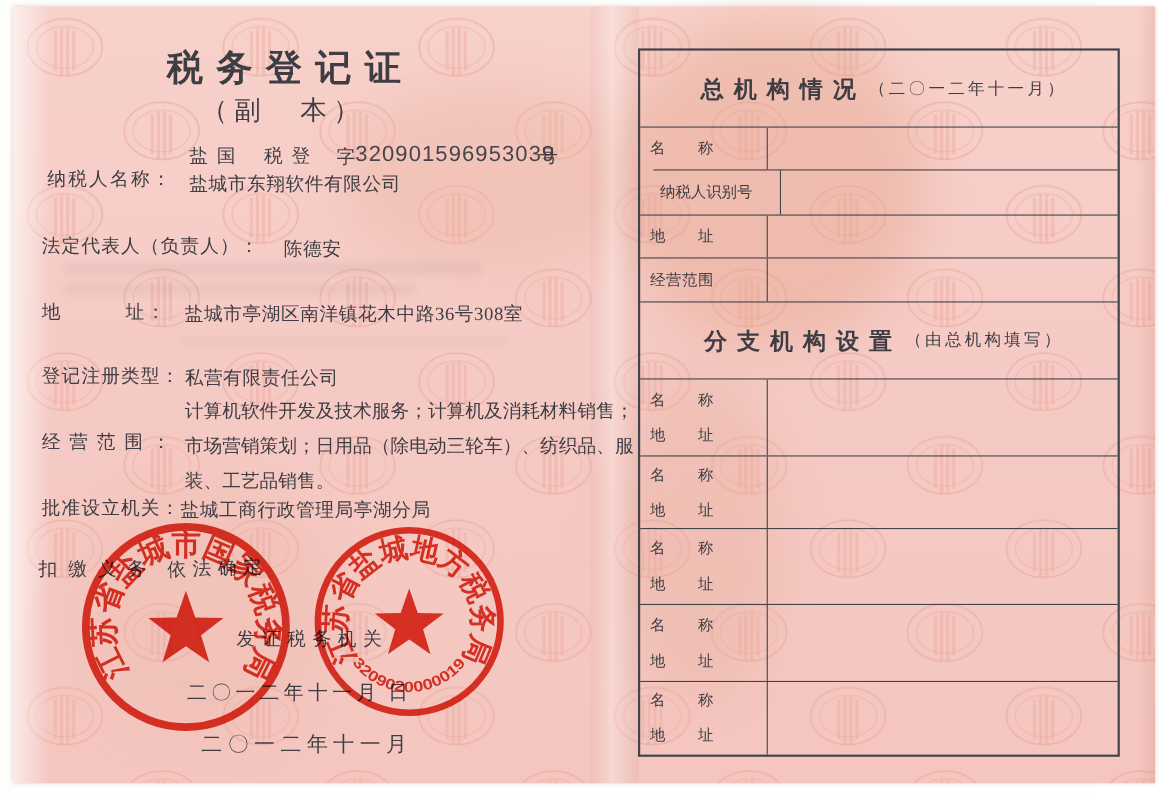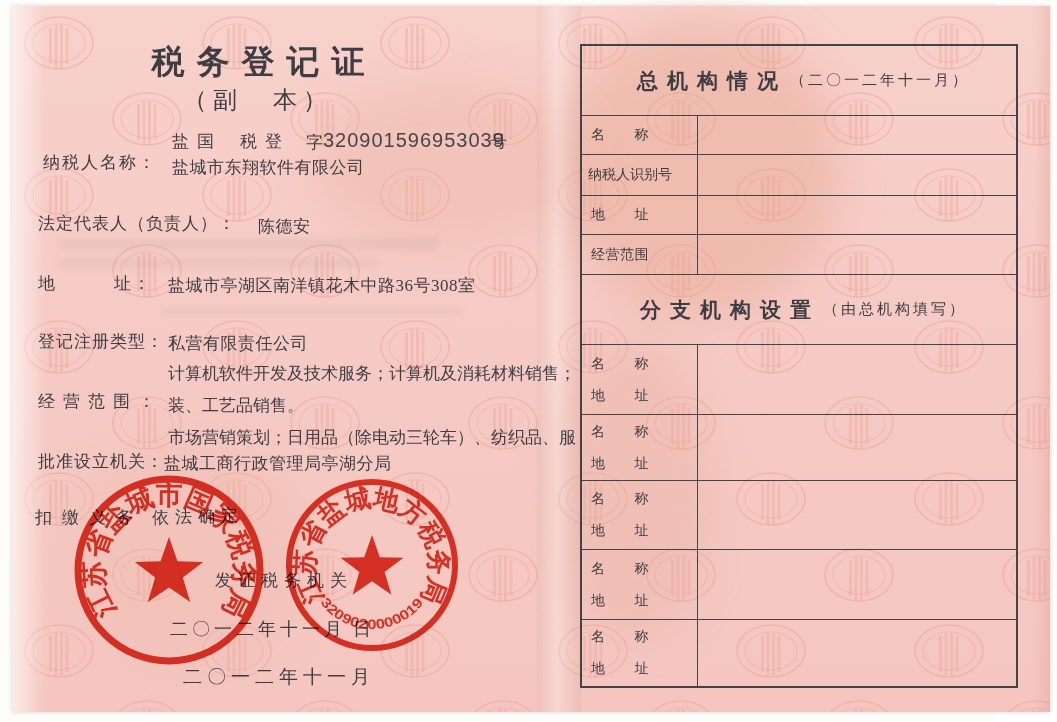--- a/index.html
+++ b/index.html
@@ -114,22 +114,22 @@
 
     <span class="abs lbl" style="left:26px;top:266px;">地　　　址：</span>
     <span class="abs val" style="left:156px;top:268px;">盐城市亭湖区南洋镇花木中路36号308室</span>
 
     <span class="abs lbl" style="left:26px;top:324px;letter-spacing:1px;">登记注册类型：</span>
     <span class="abs val" style="left:156px;top:326px;">私营有限责任公司</span>
 
     <span class="abs lbl" style="left:26px;top:384px;letter-spacing:8px;">经营范围：</span>
     <div class="abs" style="left:156px;top:352px;">
       <div class="scope-line">计算机软件开发及技术服务；计算机及消耗材料销售；</div>
+      <div class="scope-line">市场营销策划；日用品（除电动三轮车）、纺织品、服</div>
       <div class="scope-line">装、工艺品销售。</div>
-      <div class="scope-line">市场营销策划；日用品（除电动三轮车）、纺织品、服</div>
     </div>
 
     <span class="abs lbl" style="left:26px;top:444px;letter-spacing:1px;">批准设立机关：</span>
     <span class="abs val" style="left:152px;top:446px;">盐城工商行政管理局亭湖分局</span>
 
     <span class="abs lbl" style="left:23px;top:500px;letter-spacing:10px;">扣缴义务</span>
     <span class="abs val" style="left:140px;top:499px;letter-spacing:6px;transform:rotate(-2deg);">依法确定</span>
 
     <span class="abs issuer" style="left:203px;top:563px;">发证税务机关</span>
 
@@ -140,21 +140,21 @@
 
     <div class="abs rtable">
       <div class="thead thead1">
         <div class="t1">总机构情况</div>
         <div class="t2">（二〇一二年十一月）</div>
       </div>
       <div class="trow" style="height:39px;">
         <div class="tlabel" style="align-items:flex-start;">名　　称</div>
         <div class="tval"></div>
       </div>
-      <div class="trow" style="height:41px;">
+      <div class="trow" style="height:41px;margin-left:12px;">
         <div class="tlabel" style="padding:4px 6px;letter-spacing:0;">纳税人识别号</div>
         <div class="tval"></div>
       </div>
       <div class="trow" style="height:39px;">
         <div class="tlabel">地　　址</div>
         <div class="tval"></div>
       </div>
       <div class="trow" style="height:40px;">
         <div class="tlabel">经营范围</div>
         <div class="tval"></div>

